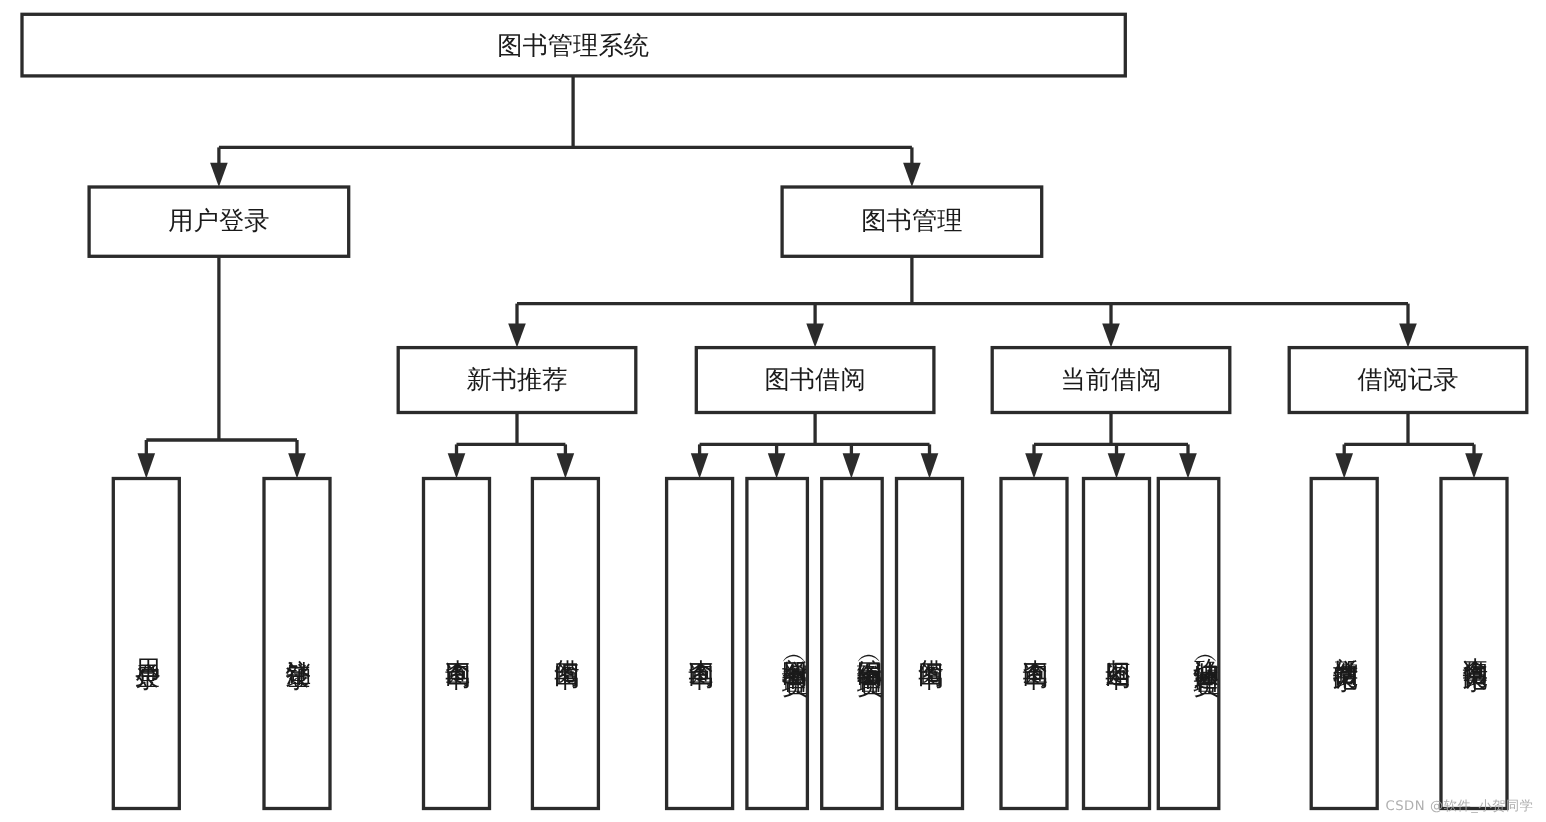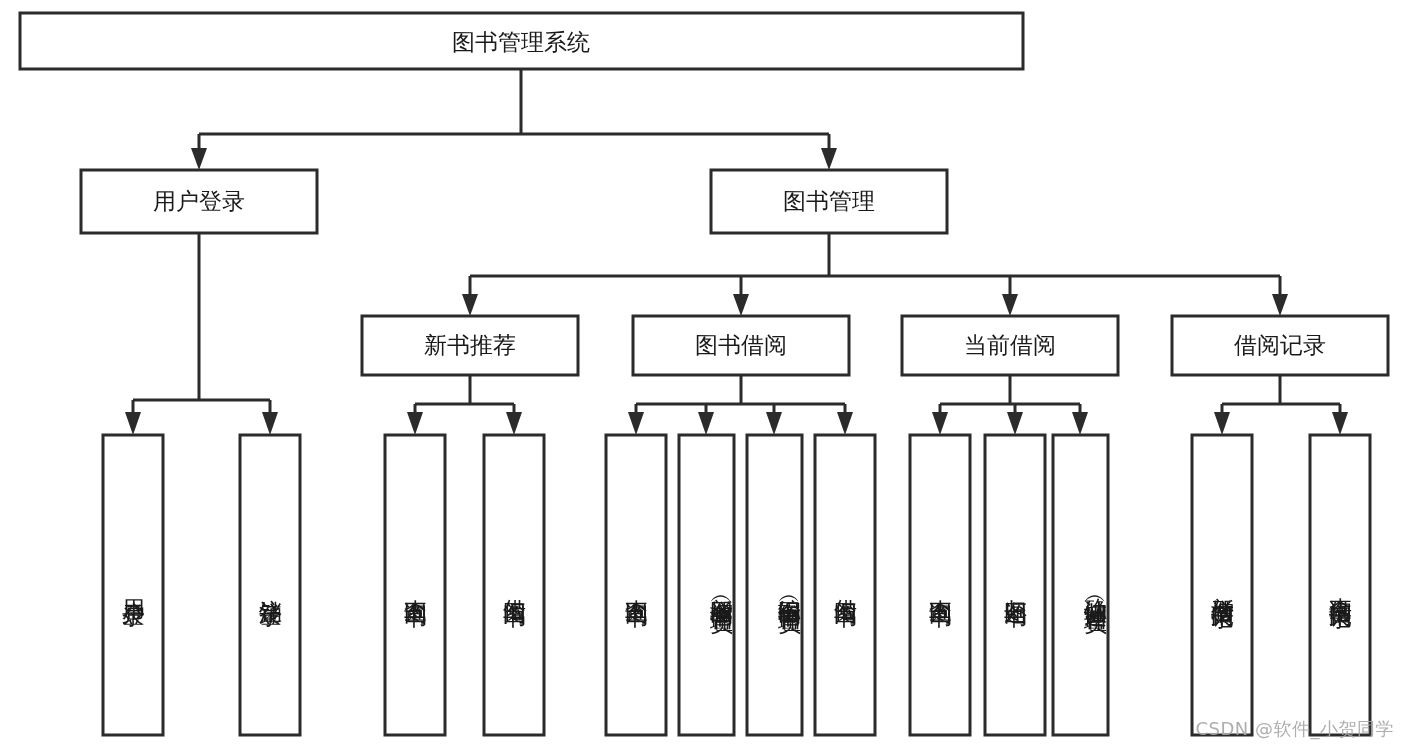--- a/index.html
+++ b/index.html
@@ -64,21 +64,21 @@
     justify-content: center;
     text-align: center;
     white-space: nowrap;
     pointer-events: none;
   }
   #watermark {
     position: absolute;
     right: 8px;
     bottom: 6px;
     font-family: "DejaVu Sans", "Liberation Sans", sans-serif;
-    font-size: 18px;
+    font-size: 12px;
     color: #a8a8a8;
     opacity: 0.92;
     letter-spacing: 0.5px;
     white-space: nowrap;
   }
 </style>
 </head>
 <body>
 
 <div id="diagram-root">

